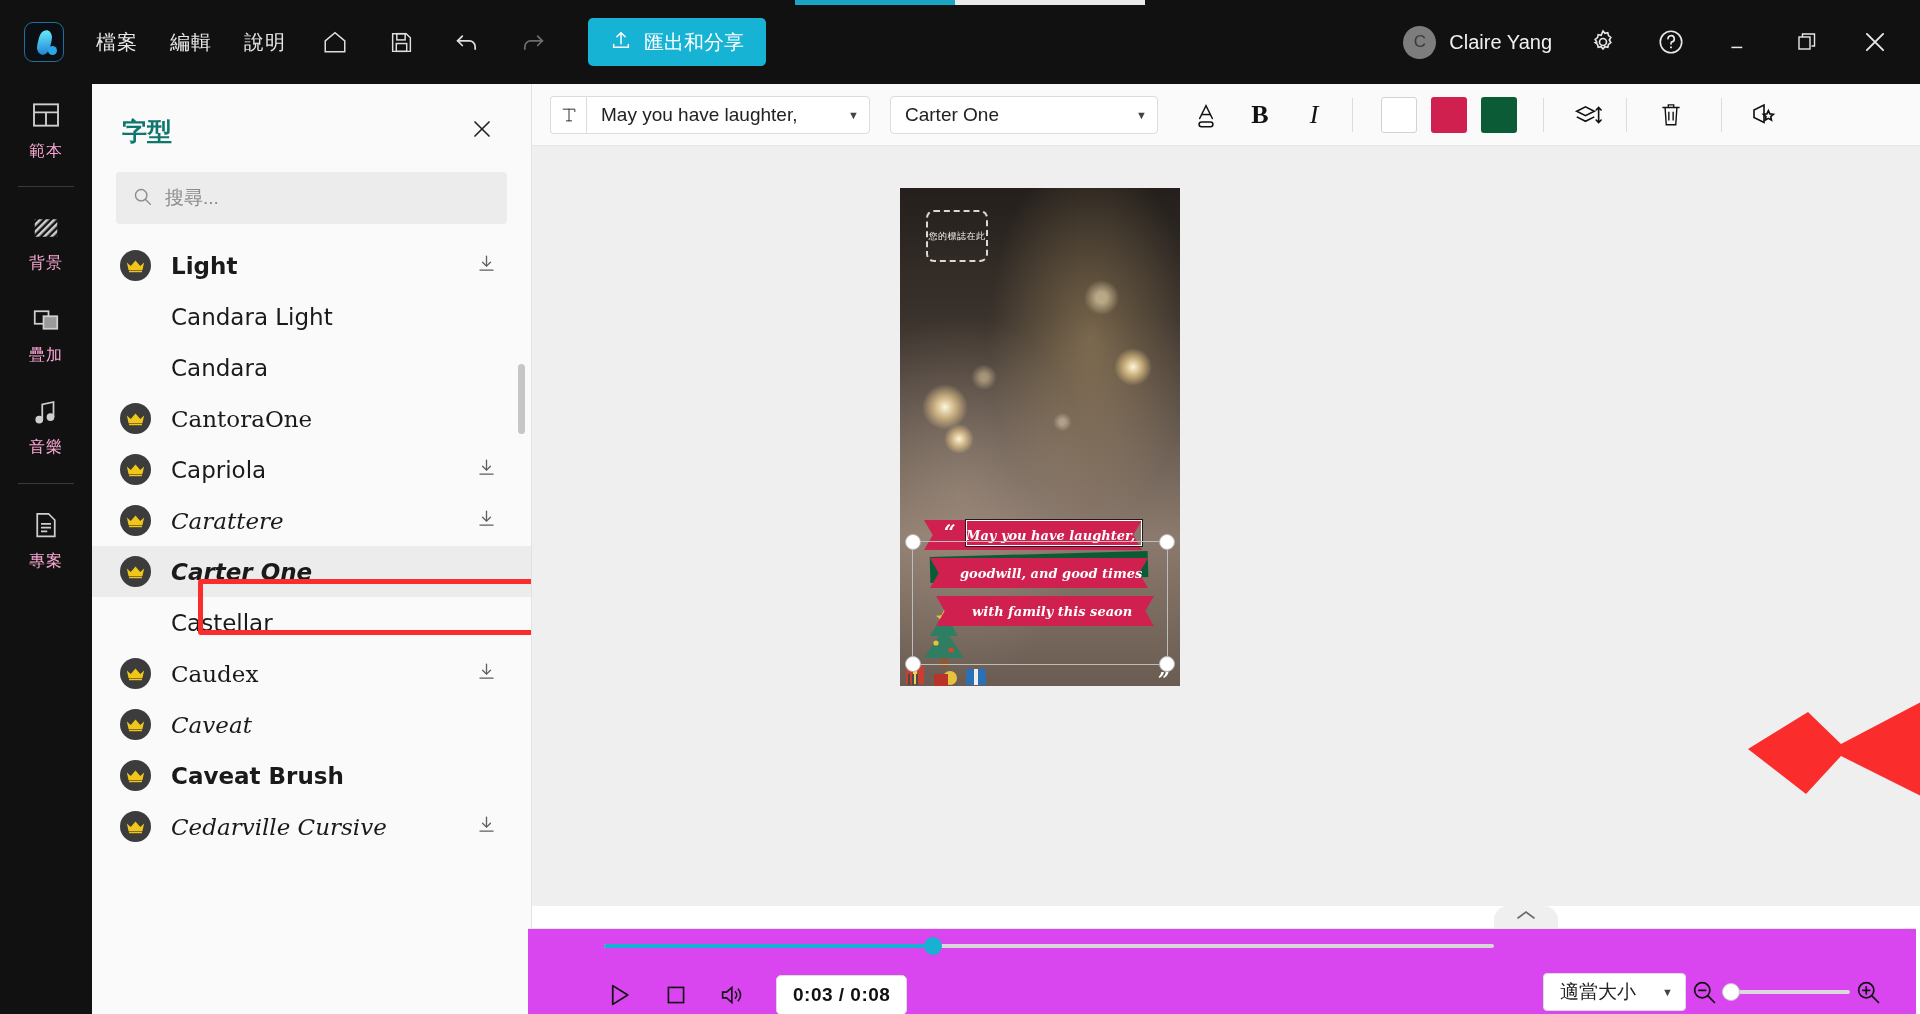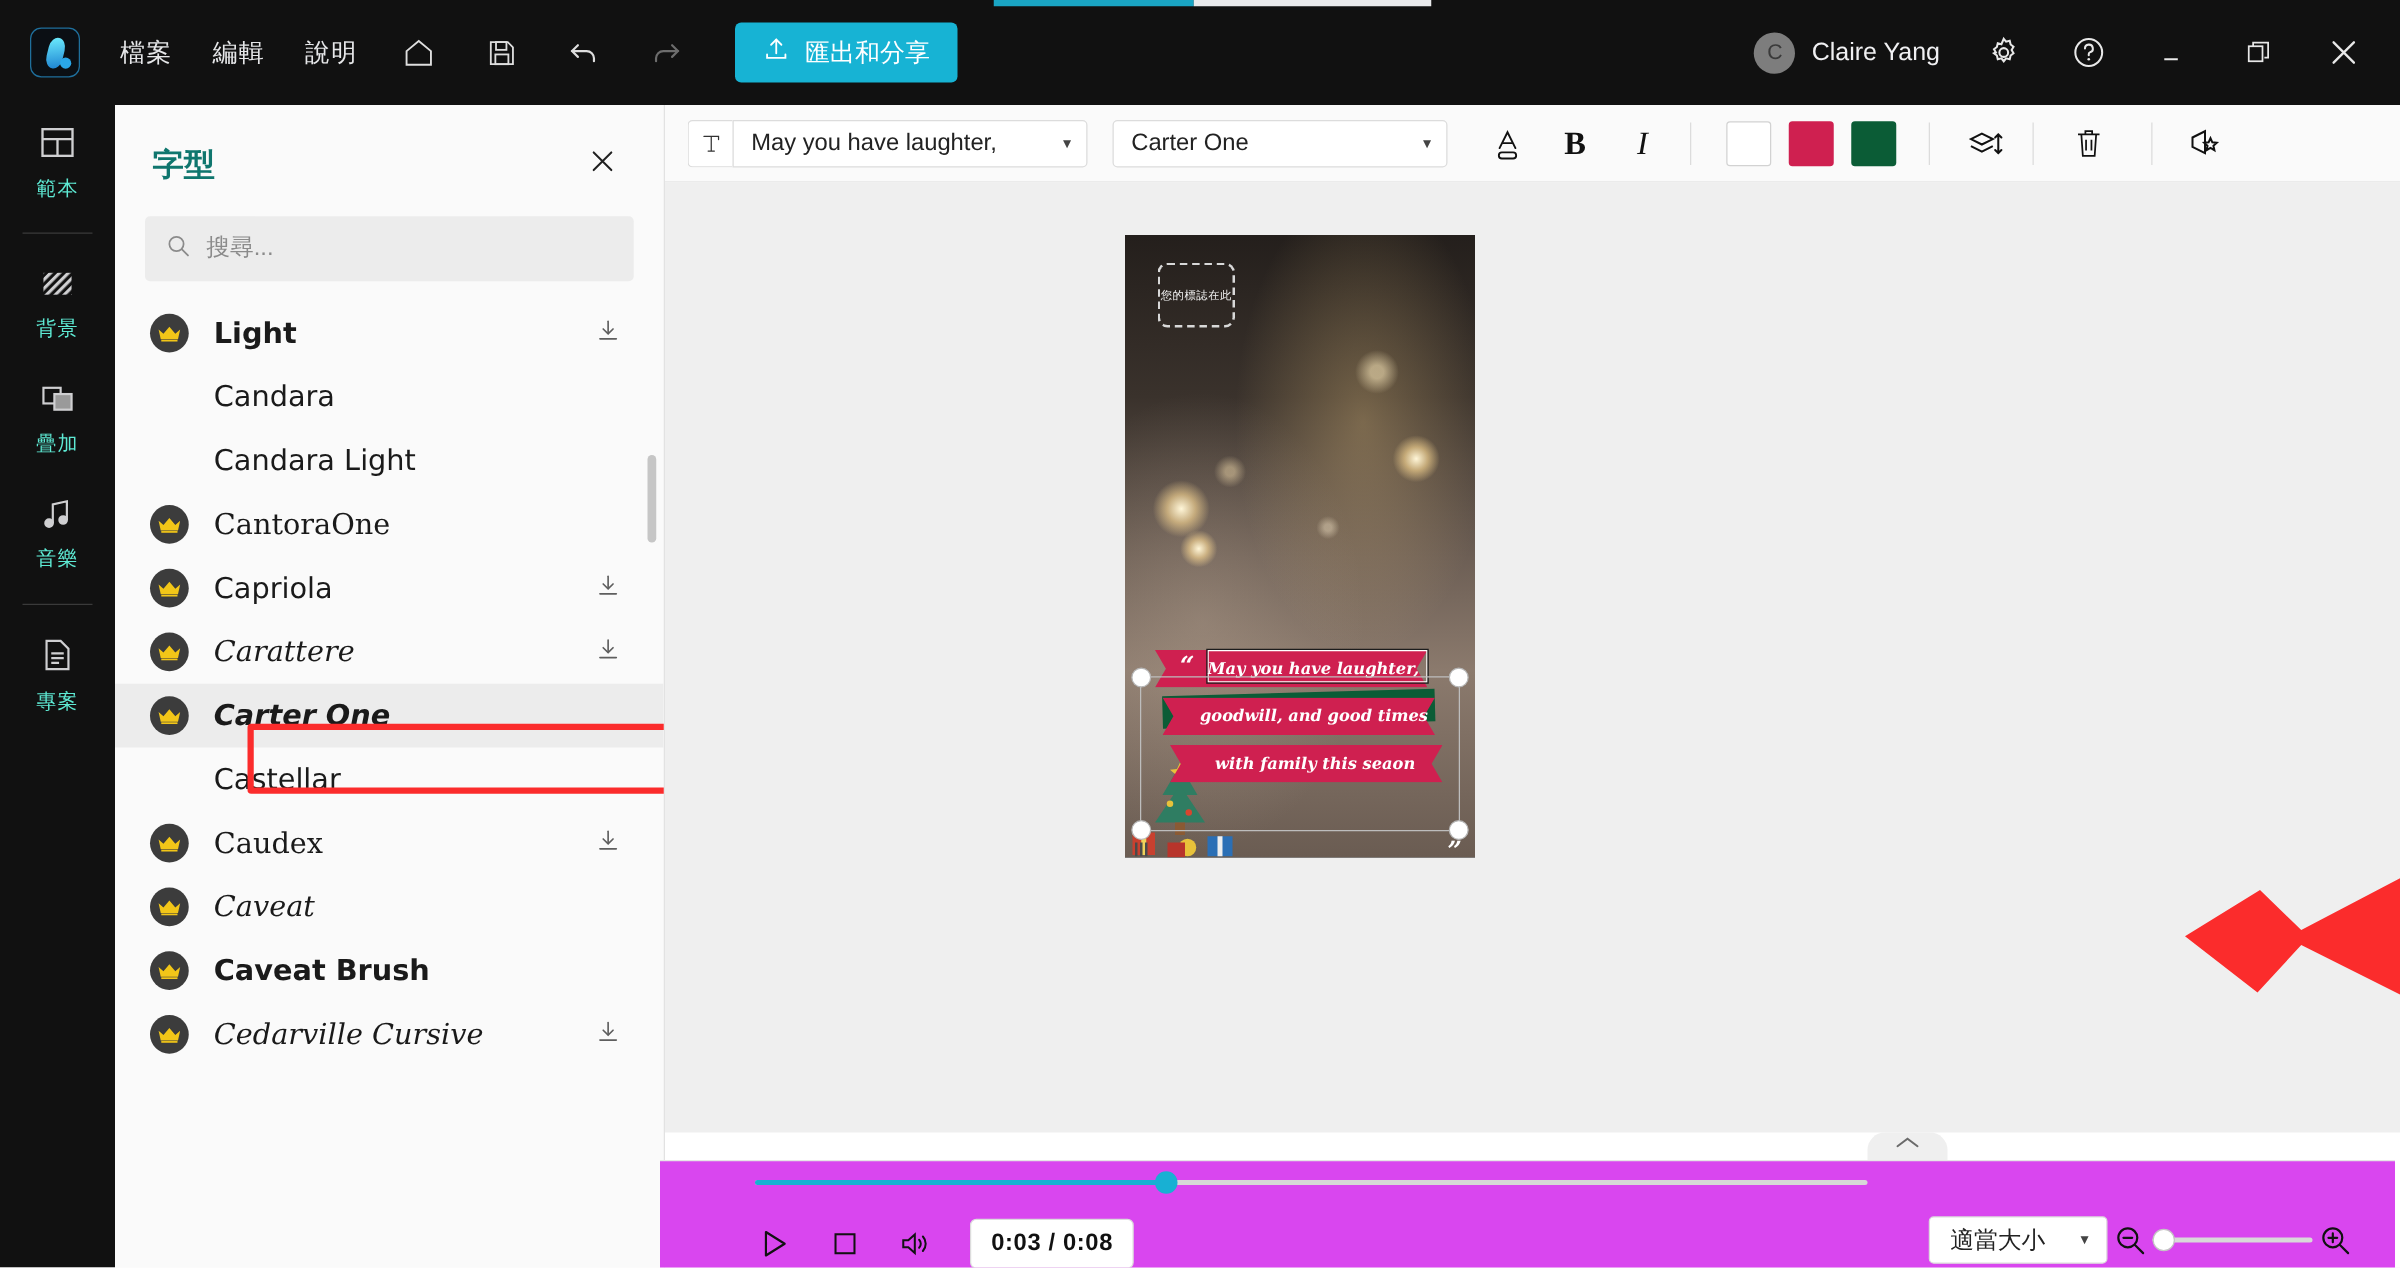--- a/index.html
+++ b/index.html
@@ -72,21 +72,21 @@
   .rail {
     position: absolute; left: 0; top: 84px; width: 92px; height: 930px;
     background: #111111;
   }
   .rail-item {
     height: 92px; display: flex; flex-direction: column;
     align-items: center; justify-content: center; gap: 6px; cursor: pointer;
     position: relative;
   }
   .rail-item.active { background: #2e2e2e; }
-  .rail-label { color: #5eead4; font-size: 16px; letter-spacing: 1px; }
+  .rail-label { color: #f9a8d4; font-size: 16px; letter-spacing: 1px; }
   .rail-item.active .rail-label { color: #ffffff; }
   .rail-sep { height: 1px; background: #3a3a3a; margin: 10px 18px; }
 
   
   .panel {
     position: absolute; left: 92px; top: 84px; width: 440px; height: 930px;
     background: #fafafa; border-right: 1px solid #e2e2e2; overflow: hidden;
   }
   .panel-head {
     display: flex; align-items: center; justify-content: space-between;
@@ -482,25 +482,25 @@
           </span>
           <span class="font-name" style="font-weight:bold;font-family:'DejaVu Sans',sans-serif;">Light</span>
           <span class="dl-icon"><svg width="21" height="21" viewBox="0 0 24 24" fill="none" stroke="#2a2a2a" stroke-width="1.5" stroke-linecap="round">
               <path d="M12 3.5v11"></path>
               <path d="M7.5 10.5 12 15l4.5-4.5"></path>
               <path d="M4.5 19.5h15"></path>
             </svg></span>
         </div>
         <div class="font-row">
           <span class="crown-spacer"></span>
+          <span class="font-name" style="font-family:'DejaVu Sans',sans-serif;">Candara Light</span>
+        </div>
+        <div class="font-row">
+          <span class="crown-spacer"></span>
           <span class="font-name" style="font-family:'DejaVu Sans',sans-serif;">Candara</span>
-        </div>
-        <div class="font-row">
-          <span class="crown-spacer"></span>
-          <span class="font-name" style="font-family:'DejaVu Sans',sans-serif;">Candara Light</span>
         </div>
         <div class="font-row">
           <span class="crown">
             <svg width="19" height="14" viewBox="0 0 22 16">
               <path d="M1 4 L5.5 8 L11 1.5 L16.5 8 L21 4 L19 13 H3 Z" fill="#f2c618"></path>
               <rect x="3.5" y="13.6" width="15" height="1.6" fill="#f2c618"></rect>
             </svg>
           </span>
           <span class="font-name" style="font-weight:normal;font-family:'DejaVu Serif',serif;">CantoraOne</span>
         </div>

